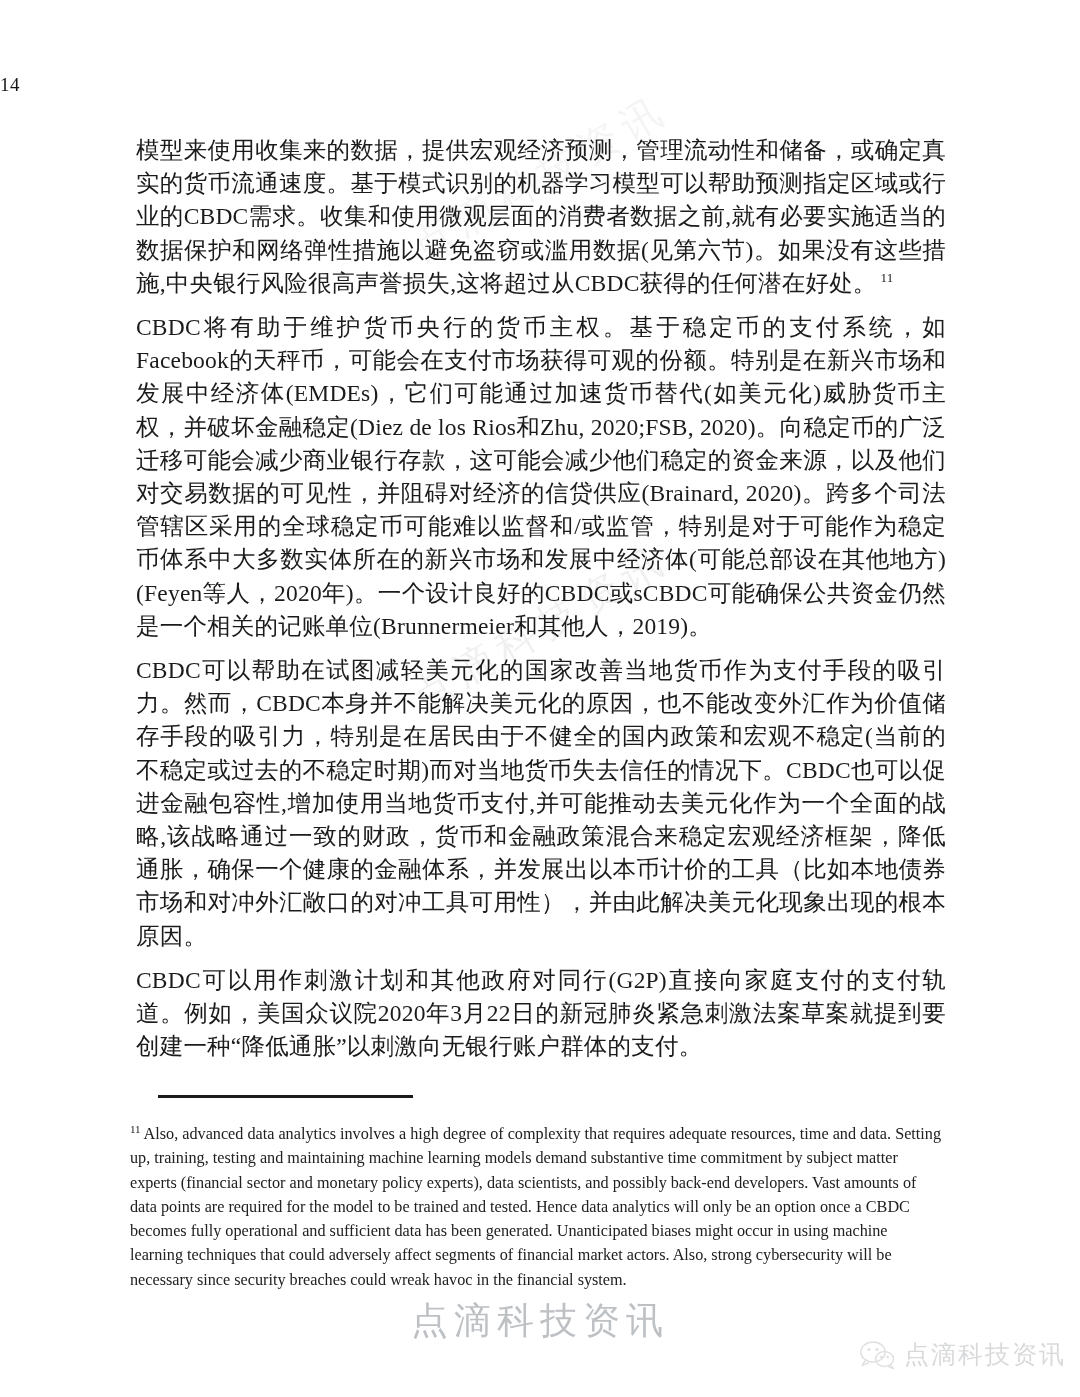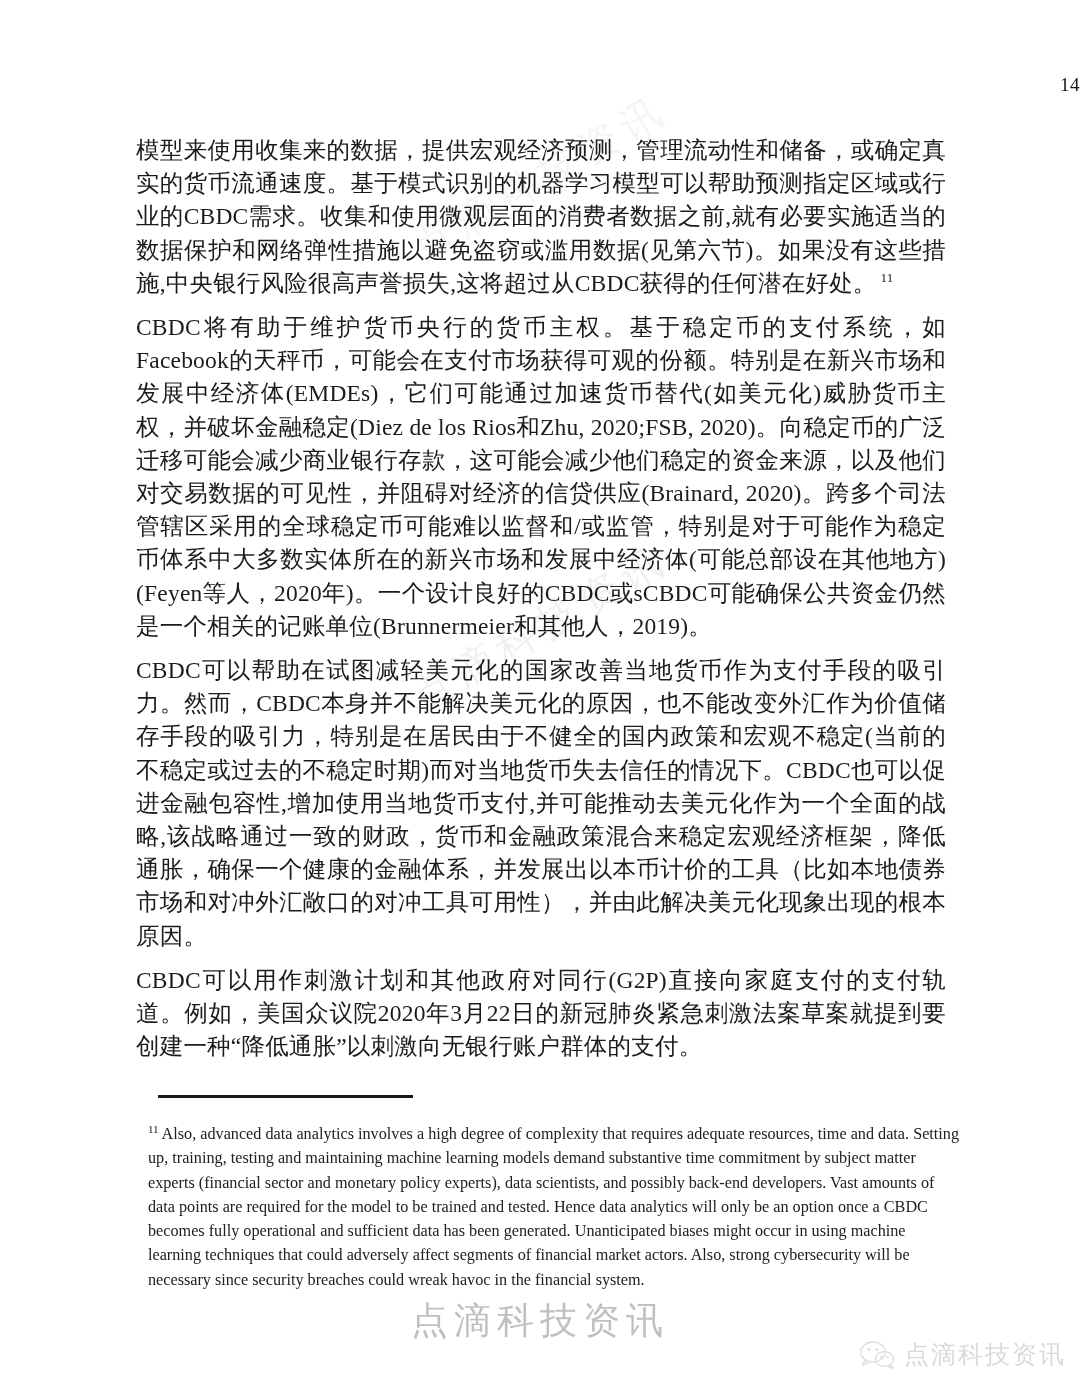--- a/index.html
+++ b/index.html
@@ -16,21 +16,21 @@
     font-family: "Liberation Serif", "DejaVu Serif", serif;
     color: #1a1a1a;
   }
 
   
   .page-number {
     position: absolute;
     top: 74px;
     left: 0;
     width: 1080px;
-    text-align: right;
+    text-align: left;
     font-size: 19px;
     color: #161616;
     letter-spacing: 0.5px;
   }
 
   
   .content {
     position: absolute;
     left: 136px;
     top: 134px;
@@ -57,21 +57,21 @@
   .footnote-rule {
     position: absolute;
     left: 158px;
     top: 1095px;
     width: 255px;
     height: 3px;
     background: #1a1a1a;
   }
   .footnote {
     position: absolute;
-    left: 148px;
+    left: 130px;
     top: 1122px;
     width: 812px;
     font-size: 16.2px;
     line-height: 24.3px;
     text-align: left;
     color: #20201f;
   }
   .footnote sup {
     font-size: 11px;
     vertical-align: super;

